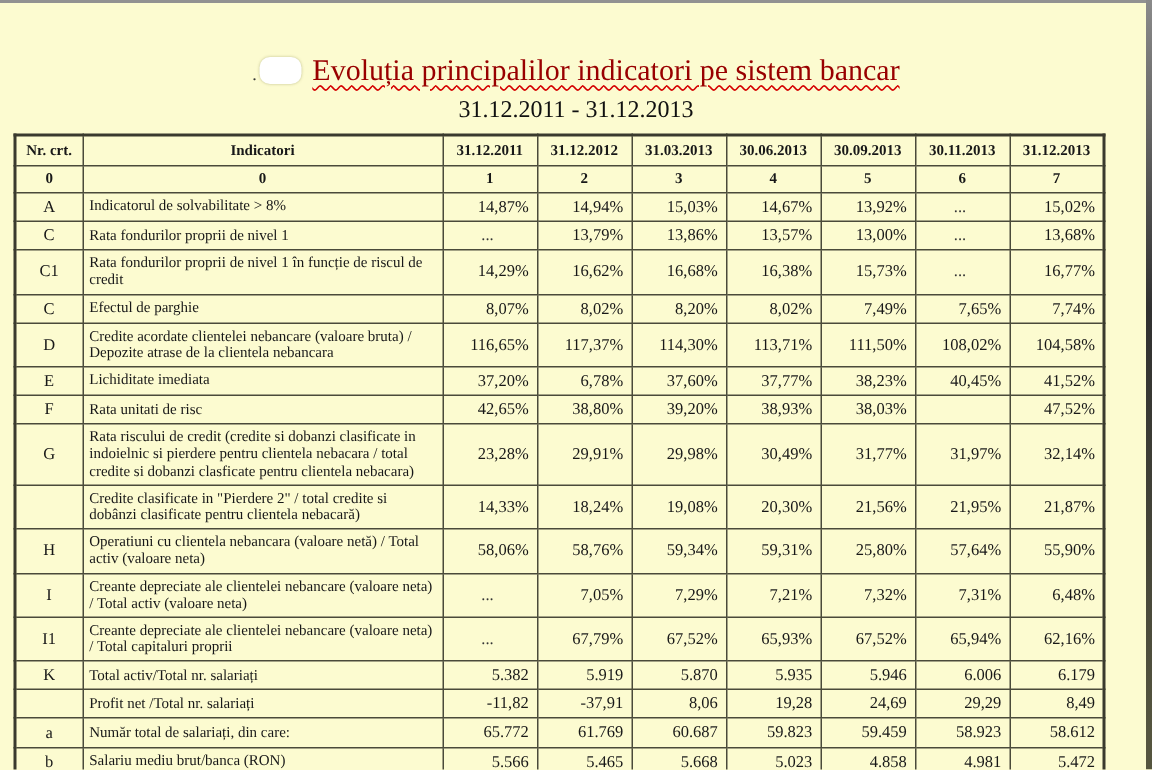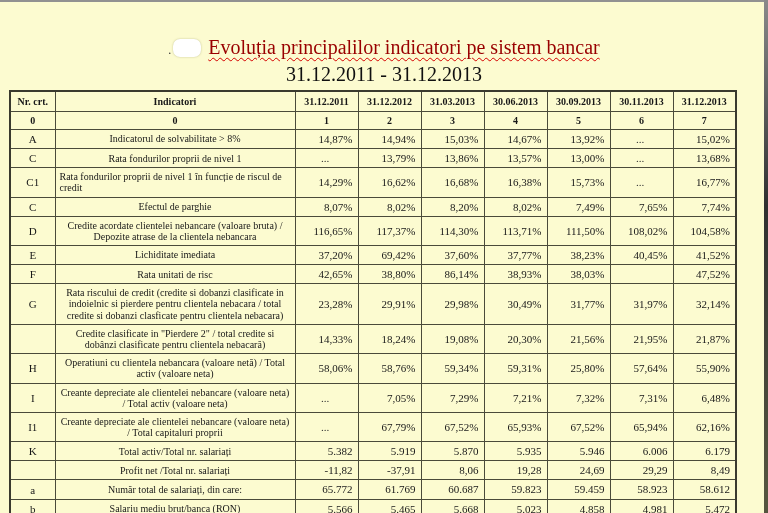--- a/index.html
+++ b/index.html
@@ -30,21 +30,21 @@
     vertical-align: -3px; margin-right: 7px;
     box-shadow: 0 0 2px rgba(120,120,60,0.45);
   }
   .title-text {
     text-decoration: underline;
     text-decoration-style: wavy;
     text-decoration-color: #d40000;
     text-decoration-thickness: 1px;
     text-underline-offset: 3px;
   }
-  .subtitle { font-size: 20px; color: #101010; margin-top: 1px; }
+  .subtitle { font-size: 16px; color: #101010; margin-top: 1px; }
 
   table.grid {
     border-collapse: collapse;
     table-layout: fixed;
     width: 726px;
     margin: 4px 0 0 9px;
     border: 2px solid #3a3a2e;
   }
   table.grid th, table.grid td {
     border: 1px solid #4a4a3a;
@@ -54,21 +54,21 @@
   thead th {
     font-weight: bold;
     font-size: 10px;
     text-align: center;
     padding: 4px 2px;
     line-height: 1.1;
   }
   thead tr.index-row th { padding: 3px 2px; }
   td.code   { text-align: center; font-size: 11px; padding: 3px 2px; }
   td.indicator {
-    text-align: center; font-size: 10px;
+    text-align: left; font-size: 10px;
     padding: 3px 4px; line-height: 1.12;
   }
   td.indicator.center { text-align: left; }
   td.value {
     text-align: right; font-size: 11px;
     padding: 3px 5px 3px 2px; line-height: 1.1;
     white-space: nowrap;
   }
   td.value.dots { text-align: center; color: #333; }
 </style>
@@ -173,33 +173,33 @@
         <td class="value">114,30%</td>
         <td class="value">113,71%</td>
         <td class="value">111,50%</td>
         <td class="value">108,02%</td>
         <td class="value">104,58%</td>
       </tr>
       <tr>
         <td class="code">E</td>
         <td class="indicator">Lichiditate imediata</td>
         <td class="value">37,20%</td>
-        <td class="value">69,42%</td>
+        <td class="value">6,78%</td>
         <td class="value">37,60%</td>
         <td class="value">37,77%</td>
         <td class="value">38,23%</td>
         <td class="value">40,45%</td>
         <td class="value">41,52%</td>
       </tr>
       <tr>
         <td class="code">F</td>
         <td class="indicator">Rata unitati de risc</td>
         <td class="value">42,65%</td>
         <td class="value">38,80%</td>
-        <td class="value">86,14%</td>
+        <td class="value">39,20%</td>
         <td class="value">38,93%</td>
         <td class="value">38,03%</td>
         <td class="value"></td>
         <td class="value">47,52%</td>
       </tr>
       <tr>
         <td class="code">G</td>
         <td class="indicator">Rata riscului de credit (credite si dobanzi clasificate in indoielnic si pierdere pentru clientela nebacara / total credite si dobanzi clasficate pentru clientela nebacara)</td>
         <td class="value">23,28%</td>
         <td class="value">29,91%</td>

